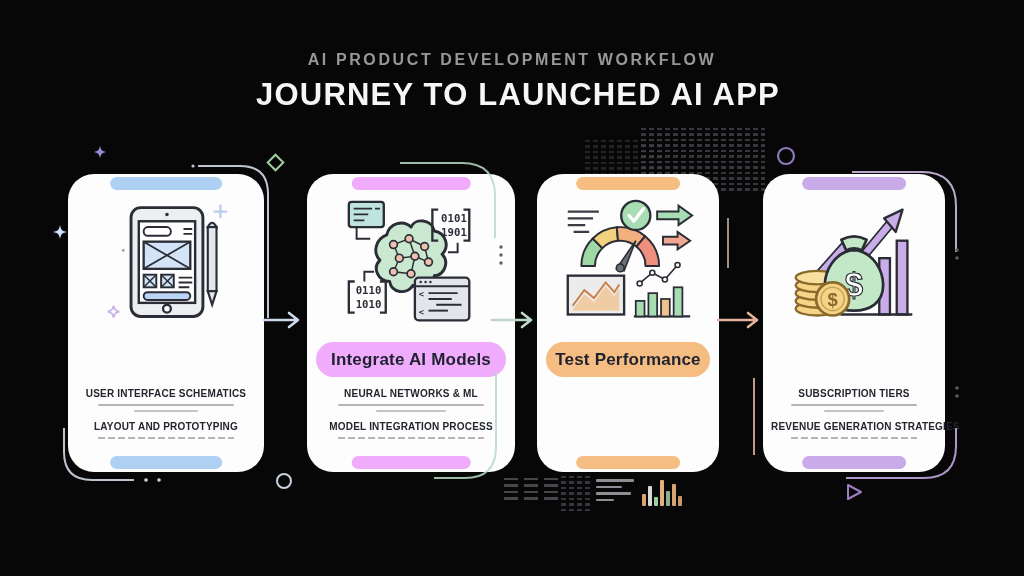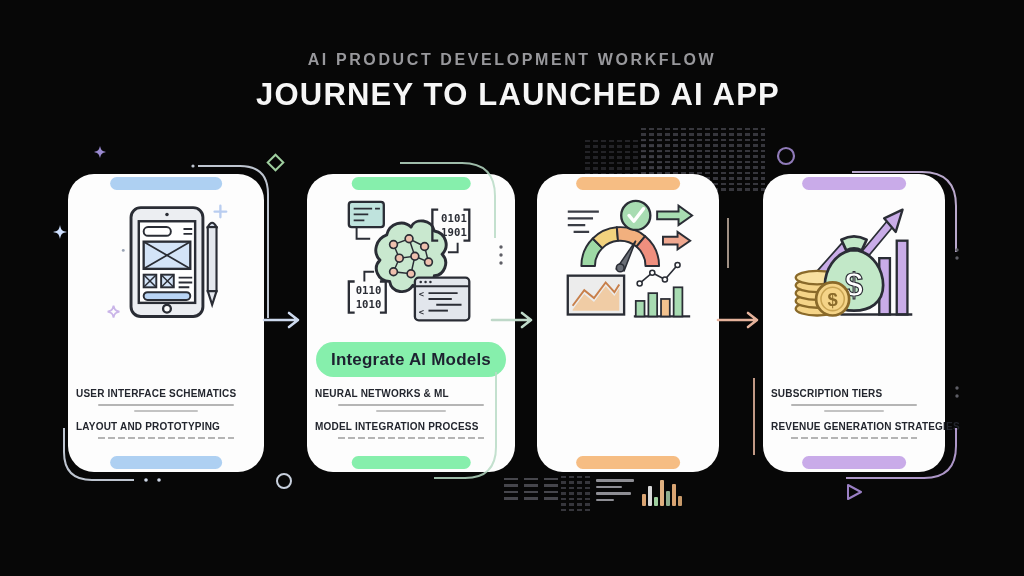--- a/index.html
+++ b/index.html
@@ -14,29 +14,29 @@
 
   
   .card{position:absolute;top:174px;height:298px;background:#fdfdfd;border-radius:26px;}
   .notch{position:absolute;left:50%;transform:translateX(-50%);width:57%;height:13px;border-radius:8px;}
   .notch.top{top:3px}.notch.bottom{bottom:3px}
   .icon-area{position:absolute;top:14px;left:0;right:0;height:152px;
              display:flex;align-items:center;justify-content:center;}
   .pill{position:absolute;top:168px;left:9px;right:9px;height:35px;border-radius:20px;
         display:flex;align-items:center;justify-content:center;
         font-size:17px;font-weight:bold;color:#1d2130;letter-spacing:.2px;}
-  .features{position:absolute;top:214px;left:8px;right:8px;}
+  .features{position:absolute;top:214px;left:8px;right:8px;text-align:center;}
   .feat{font-size:10px;font-weight:bold;color:#23262e;letter-spacing:.2px;white-space:nowrap;}
   .u-long{height:2px;background:#b5b5b5;width:76%;margin:5px auto 0;border-radius:1px;}
   .u-short{height:2px;background:#c3c3c3;width:36%;margin:4px auto 0;border-radius:1px;}
   .u-dash{height:2px;width:76%;margin:5px auto 0;
           background:repeating-linear-gradient(90deg,#b5b5b5 0 7px,transparent 7px 10px);}
   .gap{height:9px;}
 
-  .c-blue{background:#aed0f2}.c-green{background:#86efac}
+  .c-blue{background:#aed0f2}.c-green{background:#f0abfc}
   .c-orange{background:#f6bd83}.c-purple{background:#c9abe9}
 
   
   .noise{position:absolute;opacity:.75;background-image:
     repeating-linear-gradient(180deg,rgba(7,7,7,0) 0 2.5px,#070707 2.5px 5.5px),
     repeating-linear-gradient(90deg,#46464e 0 5px,transparent 5px 8px);}
   .noise.dim{opacity:.45;}
   .dashes{position:absolute;opacity:.8;background-image:
     repeating-linear-gradient(180deg,rgba(7,7,7,0) 0 2.5px,#070707 2.5px 6.5px),
     repeating-linear-gradient(90deg,#56565e 0 14px,transparent 14px 20px);}
@@ -189,20 +189,23 @@
         <rect x="91" y="100" width="9" height="24" fill="#a8dcb2" stroke="#2a2d35" stroke-width="1.8"></rect>
         <rect x="104" y="106" width="9" height="18" fill="#f2c28e" stroke="#2a2d35" stroke-width="1.8"></rect>
         <rect x="117" y="94" width="9" height="30" fill="#a8dcb2" stroke="#2a2d35" stroke-width="1.8"></rect>
         <path d="M82,90 L95,79 L108,86 L121,71" fill="none" stroke="#2a2d35" stroke-width="1.7"></path>
         <circle cx="82" cy="90" r="2.6" fill="#fff" stroke="#2a2d35" stroke-width="1.6"></circle>
         <circle cx="95" cy="79" r="2.6" fill="#fff" stroke="#2a2d35" stroke-width="1.6"></circle>
         <circle cx="108" cy="86" r="2.6" fill="#fff" stroke="#2a2d35" stroke-width="1.6"></circle>
         <circle cx="121" cy="71" r="2.6" fill="#fff" stroke="#2a2d35" stroke-width="1.6"></circle>
       </svg>
     </div>
+    <div class="pill c-orange">
+      <span>Test Performance</span>
+    </div>
     <div class="notch bottom c-orange"></div>
   </div>
 
   <div class="card" style="left:763px;width:182px;">
     <div class="notch top c-purple"></div>
     <div class="icon-area">
       <svg width="136" height="136" viewBox="0 0 140 140">
         <path d="M28,88 L60,52 L76,66 L106,30" fill="none" stroke="#2a2d35" stroke-width="10" stroke-linecap="round" stroke-linejoin="round"></path>
         <path d="M28,88 L60,52 L76,66 L106,30" fill="none" stroke="#c9ace8" stroke-width="6.5" stroke-linecap="round" stroke-linejoin="round"></path>
         <path d="M120,14 L101,23 L113,37 Z" fill="#c9ace8" stroke="#2a2d35" stroke-width="2.4" stroke-linejoin="round"></path>

